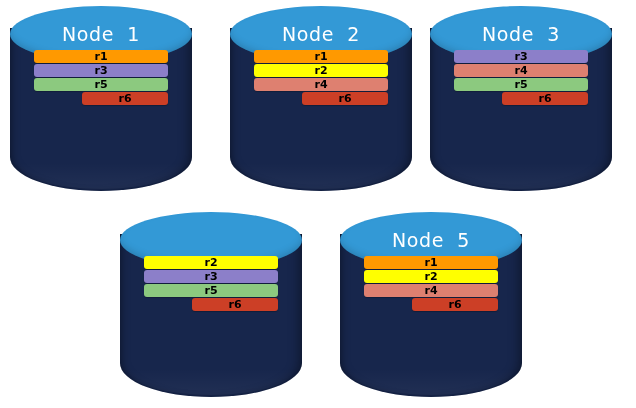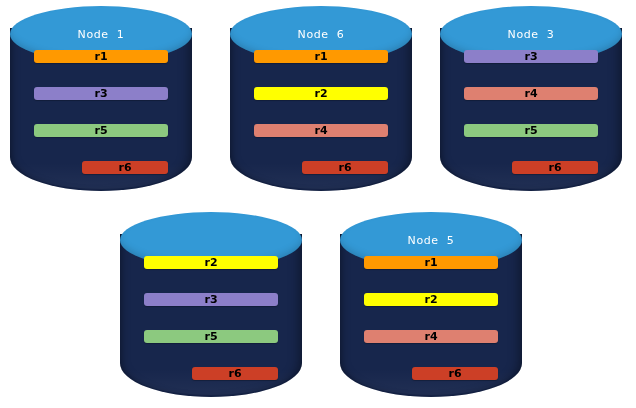--- a/index.html
+++ b/index.html
@@ -64,36 +64,36 @@
   .node-label {
     position: absolute;
     left: 0;
     top: 0;
     width: 182px;
     height: 56px;
     display: flex;
     align-items: center;
     justify-content: center;
     color: #ffffff;
-    font-size: 11px;
+    font-size: 19px;
     letter-spacing: .6px;
     white-space: pre;
     user-select: none;
   }
 
   
   .replicas {
     position: absolute;
     left: 24px;
     top: 44px;
     width: 134px;
   }
   .replica {
     height: 13px;
-    margin-bottom: 24px;
+    margin-bottom: 1px;
     border-radius: 3px;
     display: flex;
     align-items: center;
     justify-content: center;
     color: #000000;
     font-size: 11px;
     font-weight: bold;
     line-height: 1;
     box-shadow: 0 1px 1px rgba(0,0,0,.25);
   }
@@ -110,29 +110,29 @@
       <div class="replicas">
         <div class="replica" style="background: rgb(255, 153, 0); color: rgb(0, 0, 0);">r1</div>
         <div class="replica" style="background: rgb(140, 127, 201); color: rgb(0, 0, 0);">r3</div>
         <div class="replica" style="background: rgb(140, 201, 127); color: rgb(0, 0, 0);">r5</div>
         <div class="replica" style="background: rgb(204, 63, 38); color: rgb(0, 0, 0);">r6</div>
       </div>
     </div>
     <div class="node" style="left: 230px; top: 6px;">
       <div class="node-body" style="background: rgb(23, 38, 76);"></div>
       <div class="node-top" style="background: rgb(51, 153, 214);"></div>
-      <div class="node-label" style="color: rgb(255, 255, 255);">Node  6</div>
+      <div class="node-label" style="color: rgb(255, 255, 255);">Node  2</div>
       <div class="replicas">
         <div class="replica" style="background: rgb(255, 153, 0); color: rgb(0, 0, 0);">r1</div>
         <div class="replica" style="background: rgb(255, 255, 0); color: rgb(0, 0, 0);">r2</div>
         <div class="replica" style="background: rgb(222, 128, 112); color: rgb(0, 0, 0);">r4</div>
         <div class="replica" style="background: rgb(204, 63, 38); color: rgb(0, 0, 0);">r6</div>
       </div>
     </div>
-    <div class="node" style="left: 440px; top: 6px; text-decoration: underline;">
+    <div class="node" style="left: 430px; top: 6px; text-decoration: underline;">
       <div class="node-body" style="background: rgb(23, 38, 76);"></div>
       <div class="node-top" style="background: rgb(51, 153, 214);"></div>
       <div class="node-label" style="color: rgb(255, 255, 255);">Node  3</div>
       <div class="replicas">
         <div class="replica" style="background: rgb(140, 127, 201); color: rgb(0, 0, 0);">r3</div>
         <div class="replica" style="background: rgb(222, 128, 112); color: rgb(0, 0, 0);">r4</div>
         <div class="replica" style="background: rgb(140, 201, 127); color: rgb(0, 0, 0);">r5</div>
         <div class="replica" style="background: rgb(204, 63, 38); color: rgb(0, 0, 0);">r6</div>
       </div>
     </div>

